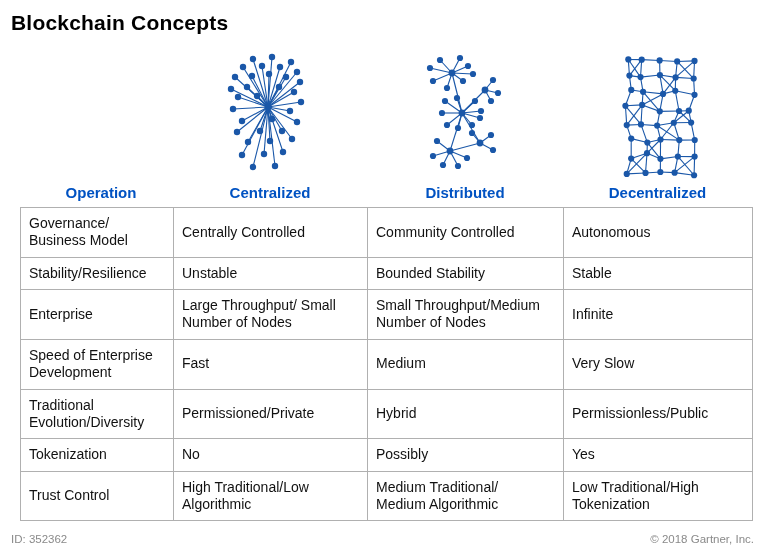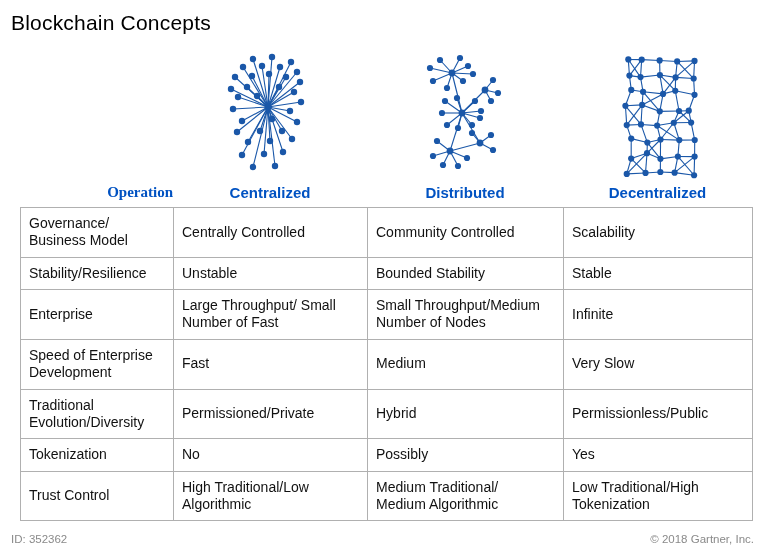--- a/index.html
+++ b/index.html
@@ -12,21 +12,21 @@
   html,body{background:#fff;}
   body{font-family:"Liberation Sans","DejaVu Sans",sans-serif;}
   .page{
     position:relative;
     width:770px;height:554px;
     background:#ffffff;
     overflow:hidden;
   }
   .page-title{
     font-size:21px;
-    font-weight:normal;
+    font-weight:bold;
     color:#000;
     margin:11px 0 0 11px;
     letter-spacing:.2px;
   }
   .cols{
     display:grid;
     grid-template-columns:153px 194px 196px 189px;
     margin-left:20px;
   }
   .diagram-row{
@@ -44,23 +44,22 @@
     align-items:center;
   }
   .col-header{
     color:var(--header-blue);
     font-weight:bold;
     font-size:15px;
     text-align:center;
     padding:2px 0 3px 0;
   }
   .col-header.op{
-    text-align:right;
+    text-align:center;
     padding-left:9px;
-    font-family:Liberation Serif, serif;
   }
   table.compare{
     margin:3px 0 0 20px;
     width:732px;
     border-collapse:collapse;
     table-layout:fixed;
   }
   table.compare col.c1{width:153px;}
   table.compare col.c2{width:194px;}
   table.compare col.c3{width:196px;}
@@ -388,32 +387,32 @@
         <col class="c2">
         <col class="c3">
         <col class="c4">
       </colgroup>
     <tbody>
       <tr>
         <td>Governance/
 Business Model</td>
         <td>Centrally Controlled</td>
         <td>Community Controlled</td>
-        <td>Scalability</td>
+        <td>Autonomous</td>
       </tr>
       <tr>
         <td>Stability/Resilience</td>
         <td>Unstable</td>
         <td>Bounded Stability</td>
         <td>Stable</td>
       </tr>
       <tr>
         <td>Enterprise</td>
         <td>Large Throughput/ Small
-Number of  Fast</td>
+Number of  Nodes</td>
         <td>Small Throughput/Medium
 Number of Nodes</td>
         <td>Infinite</td>
       </tr>
       <tr>
         <td>Speed of Enterprise
 Development</td>
         <td>Fast</td>
         <td>Medium</td>
         <td>Very Slow</td>

